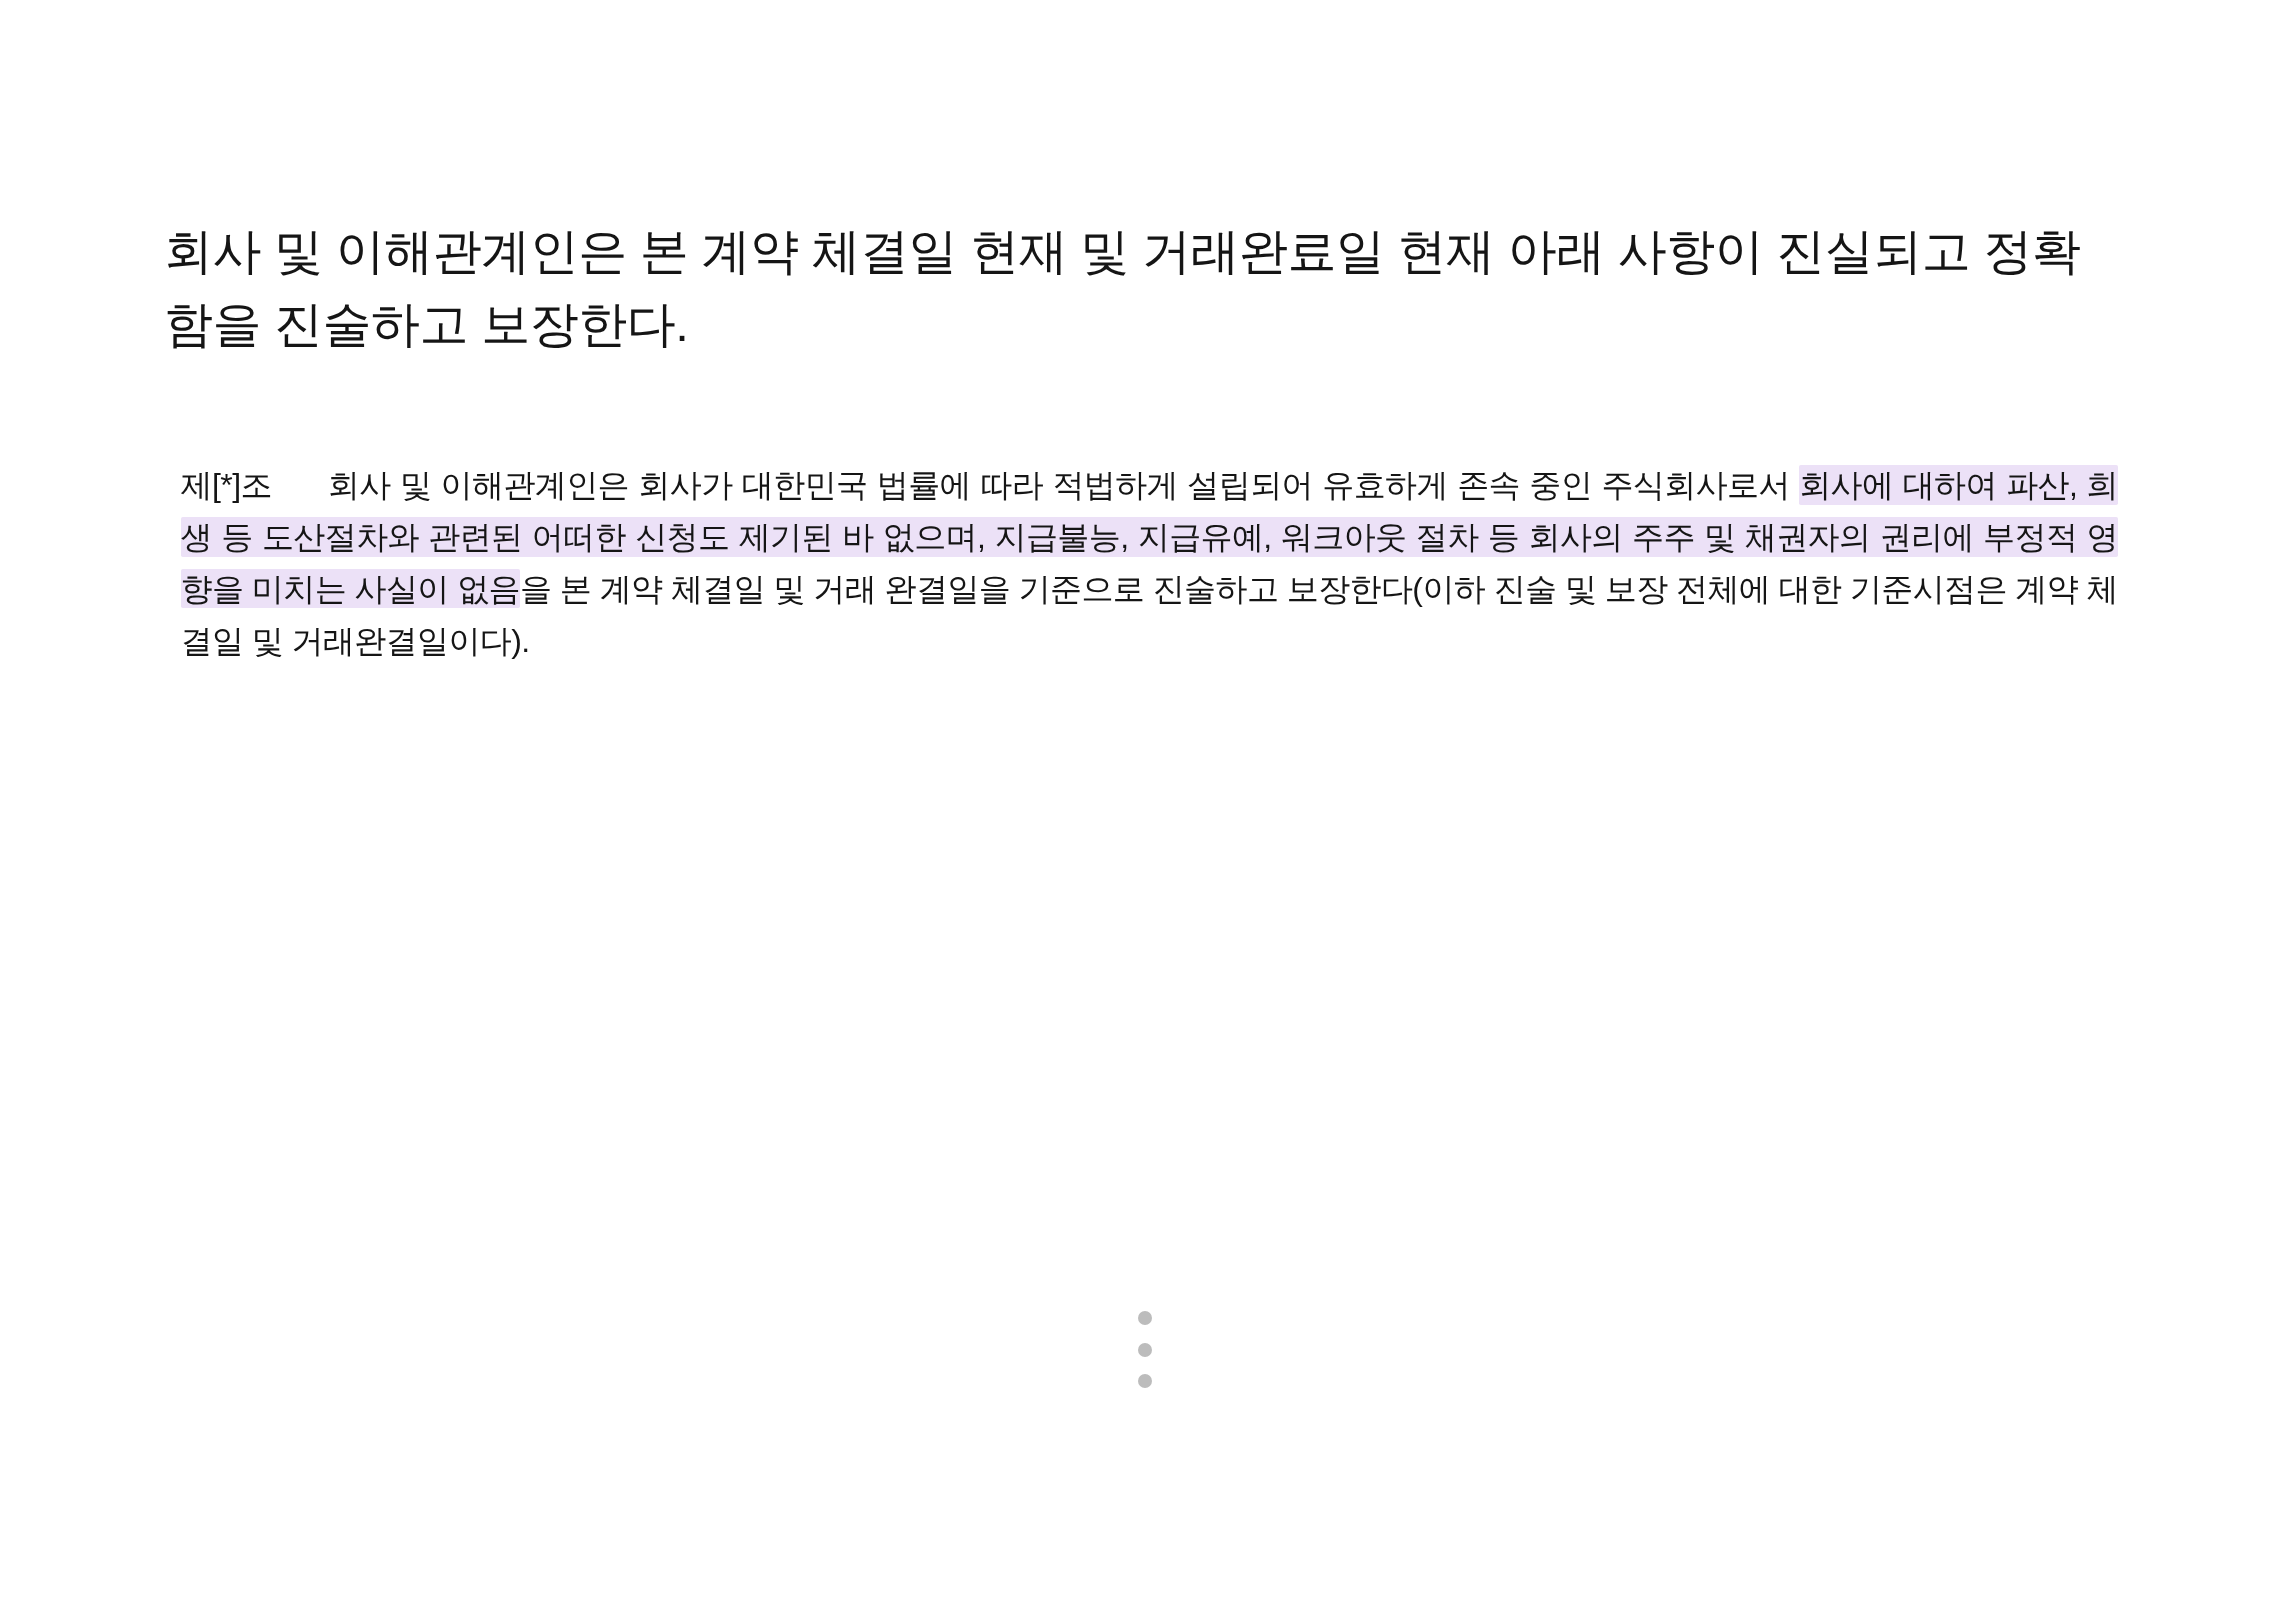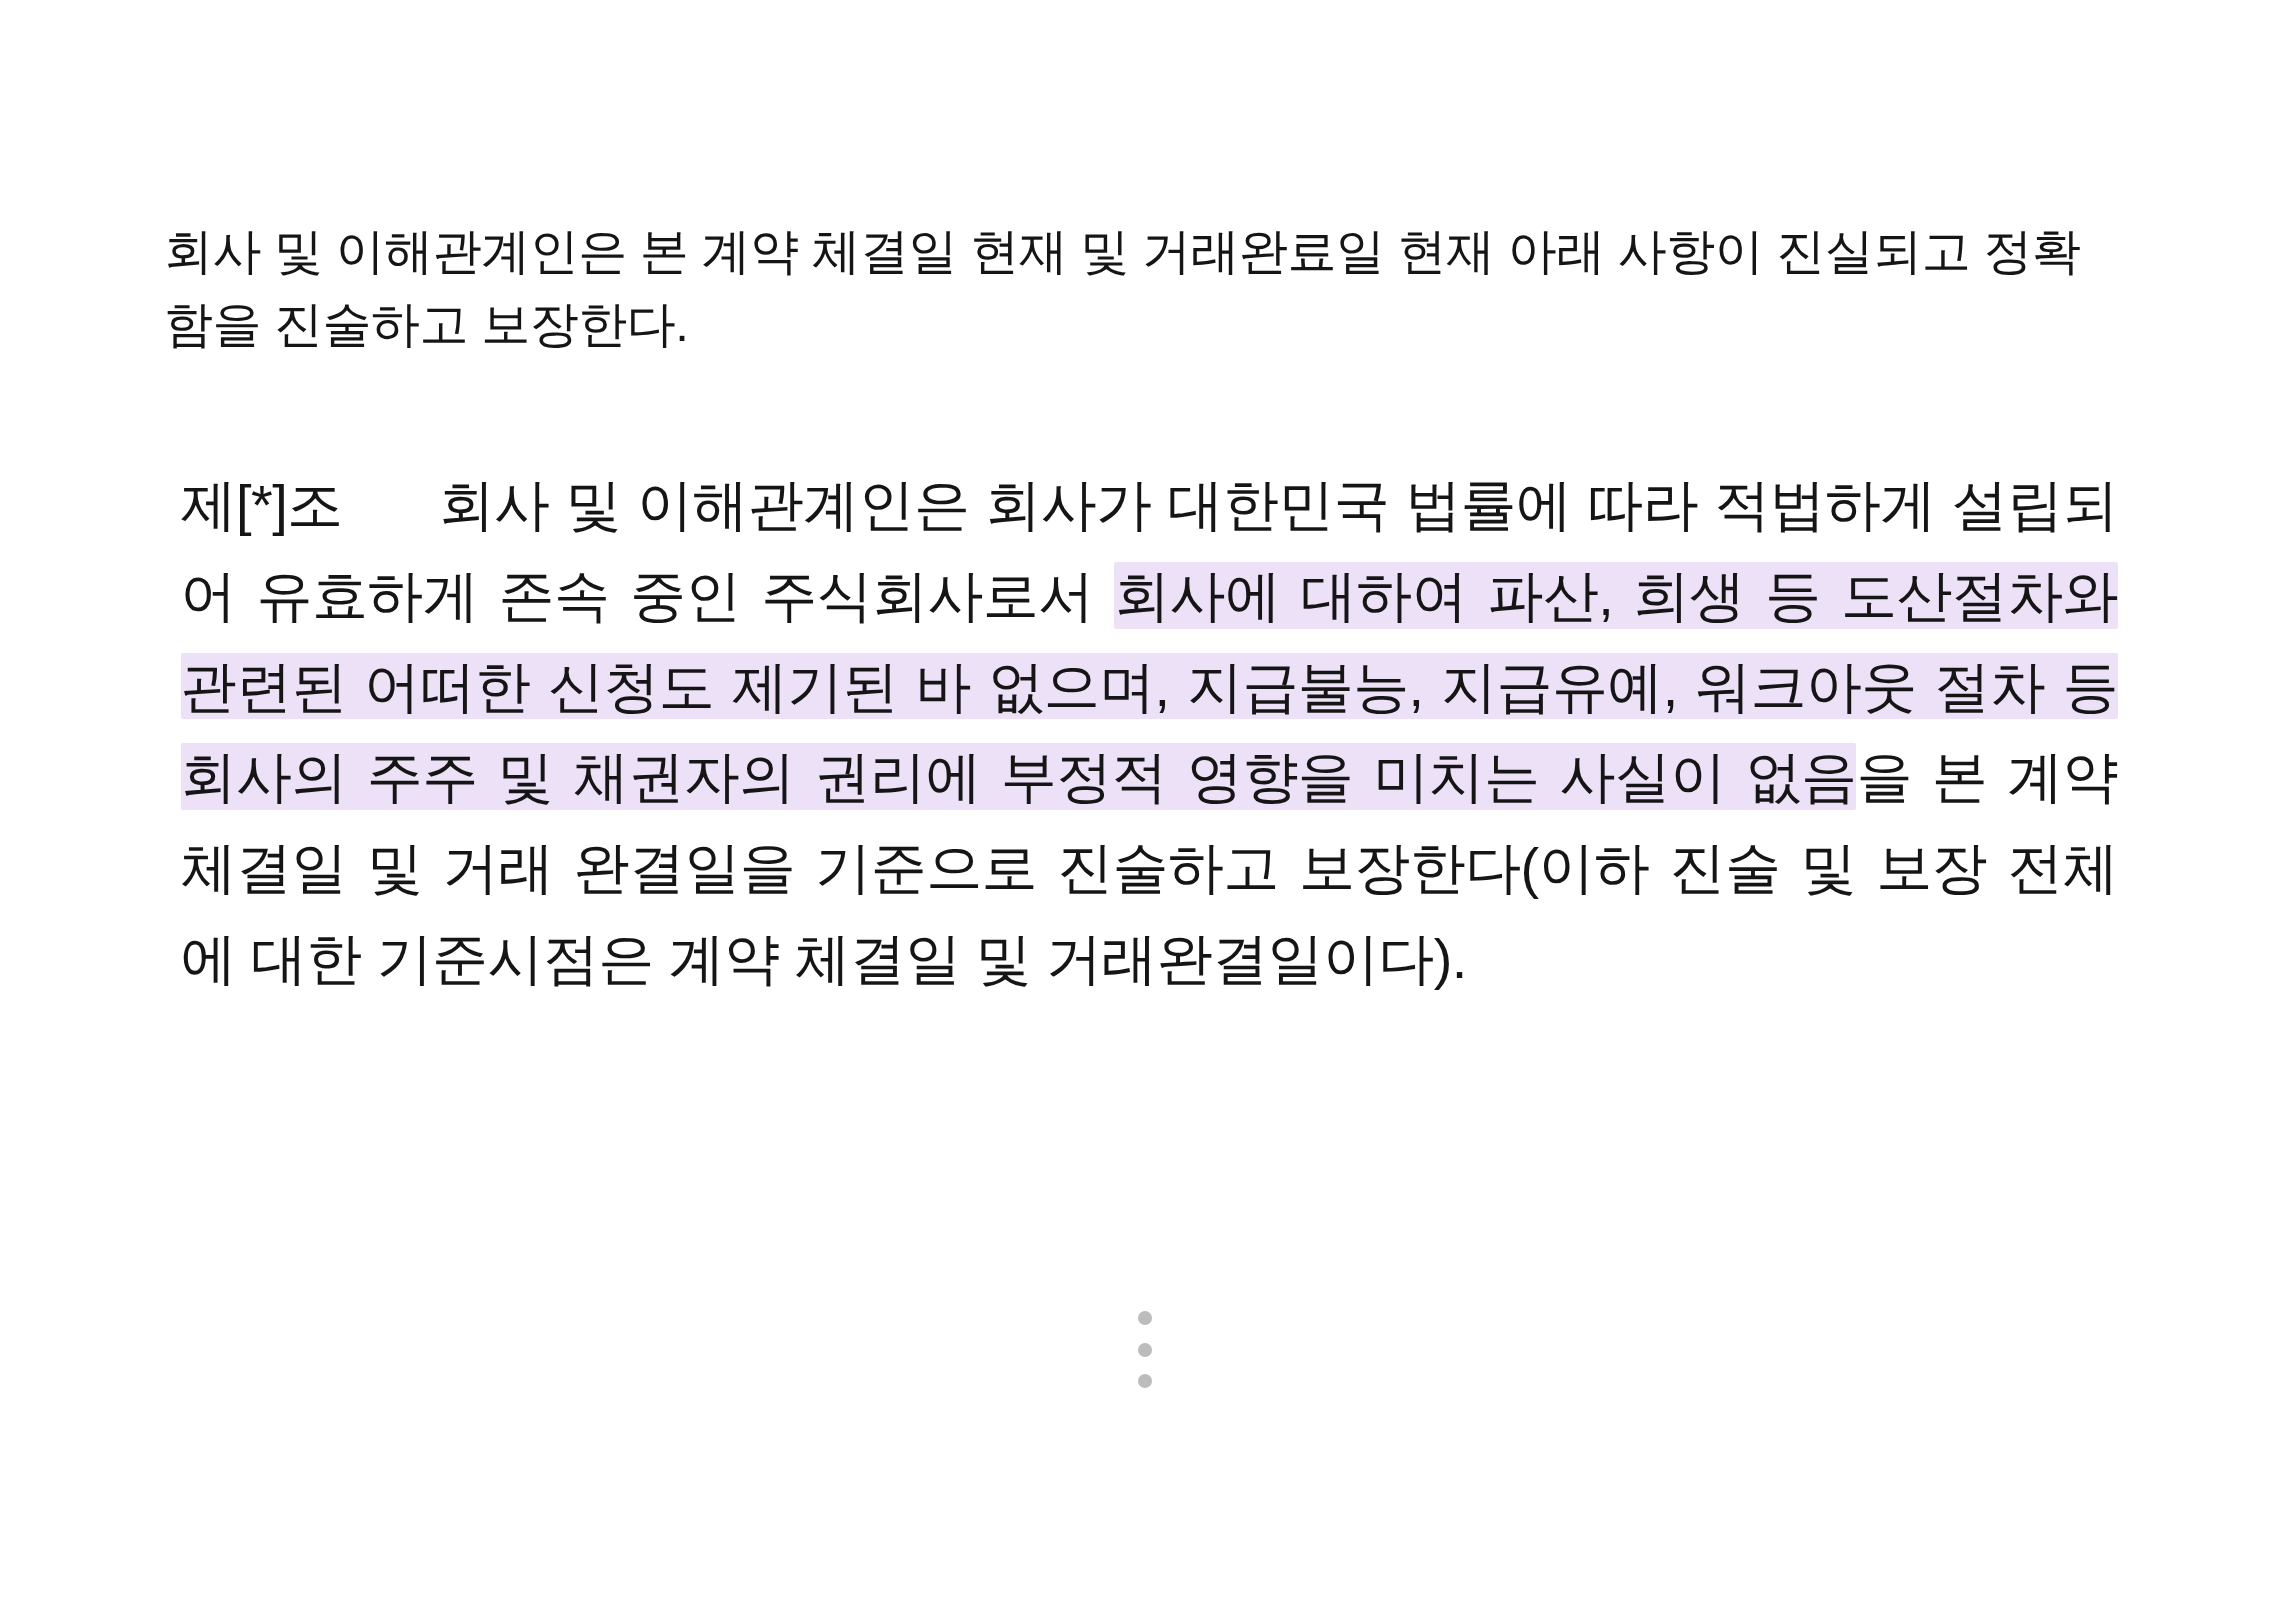--- a/index.html
+++ b/index.html
@@ -35,21 +35,21 @@
     margin-top: 131px;
     text-align: center;
     font-size: 48px;
     font-weight: 700;
     letter-spacing: -0.7px;
     color: #111111;
   }
   .clause {
     margin-top: 100px;
     padding-left: 16.6px;
-    font-size: 56px;
+    font-size: 32px;
     line-height: 1.62;
     letter-spacing: -0.6px;
     color: #151515;
     max-width: 1966px;
     text-align: justify;
     text-justify: inter-character;
   }
   .clause-label {
     white-space: pre;
   }

